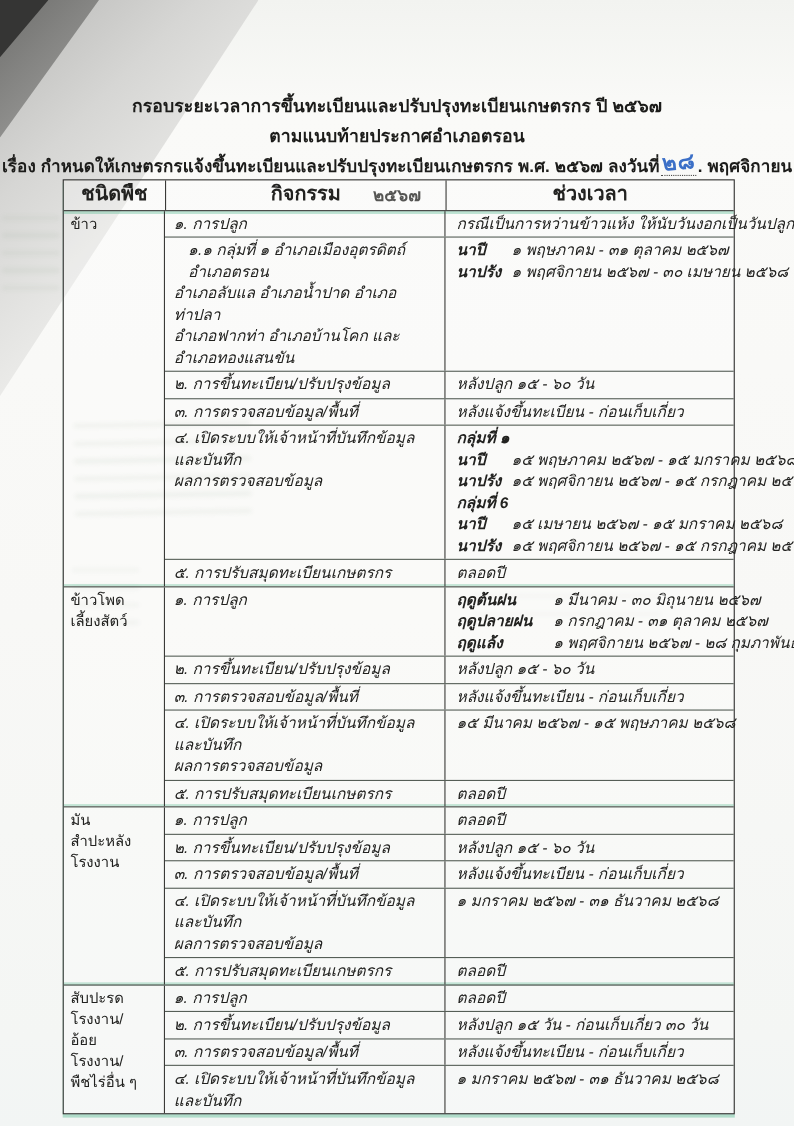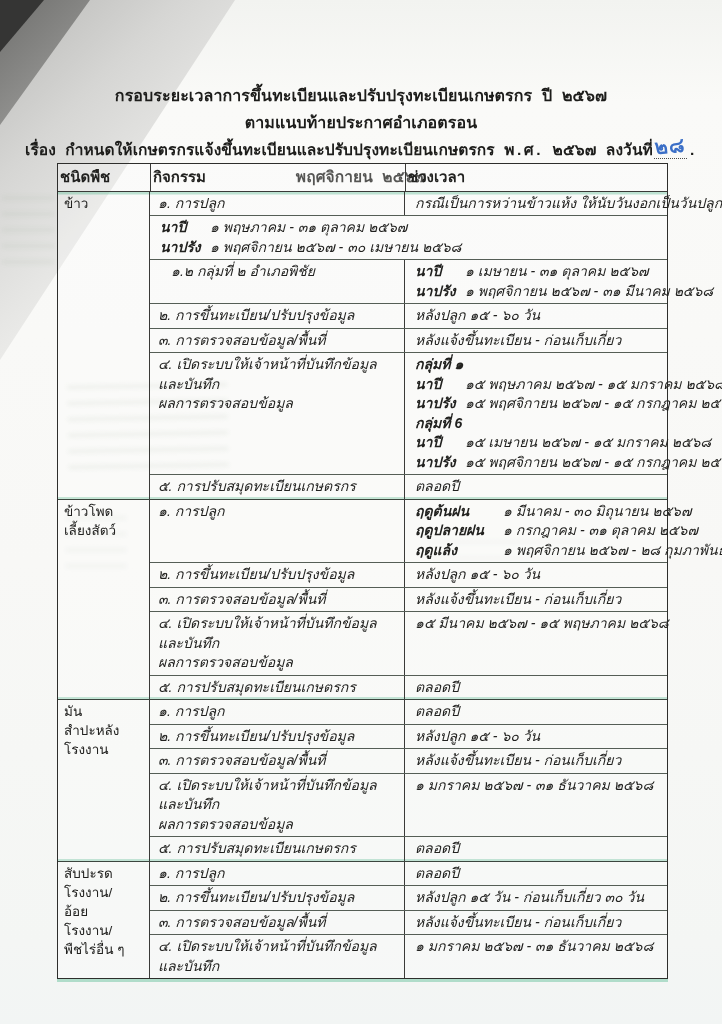--- a/index.html
+++ b/index.html
@@ -29,36 +29,36 @@
   }
   
   .ghost{position:absolute;filter:blur(2px);pointer-events:none;
     background:repeating-linear-gradient(180deg,rgba(125,150,122,.28) 0 4px,rgba(0,0,0,0) 4px 16px);}
   .ghost.g1{left:68px;top:384px;width:160px;height:92px;opacity:.45;transform:rotate(-1deg);}
   .ghost.g2{left:2px;top:196px;width:52px;height:74px;opacity:.35;}
   .ghost.g3{left:430px;top:540px;width:170px;height:30px;opacity:.2;}
   .ghost.g4{left:66px;top:516px;width:60px;height:60px;opacity:.3;}
 
   .titles{position:absolute;left:0;top:84px;width:722px;text-align:center;
-    font-size:16px;font-weight:600;line-height:27px;color:#1c1c1a;letter-spacing:.1px;font-family:Liberation Mono, monospace;}
+    font-size:16px;font-weight:600;line-height:27px;color:#1c1c1a;letter-spacing:.1px;}
   .titles .t3{font-size:15.5px;}
   .dotline{display:inline-block;border-bottom:1.6px dotted #4a4a48;padding:0 1px;margin:0 1px;line-height:14px;}
   .hand{
     display:inline-block;color:var(--ink-blue,#3b6fc7);font-weight:bold;font-size:20px;
     transform:rotate(-5deg) translateY(-2px);letter-spacing:1px;line-height:10px;
   }
 
   .tbl{
     position:absolute;left:57px;top:163px;width:611px;box-sizing:border-box;
     border:1.7px solid #2e2e2c;background:rgba(255,255,255,.25);
     box-shadow:0 3px 0 rgba(95,190,150,.45);
     font-size:14px;line-height:19.5px;
   }
-  .thead{display:grid;grid-template-columns:92px 255px 1fr;font-weight:bold;text-align:left;
-    border-bottom:1.2px solid #3a3a38;box-shadow:0 2.5px 0 rgba(95,190,150,.4);font-size:15px;}
+  .thead{display:grid;grid-template-columns:92px 255px 1fr;font-weight:bold;text-align:center;
+    border-bottom:1.2px solid #3a3a38;box-shadow:0 2.5px 0 rgba(95,190,150,.4);font-size:18px;}
   .thead>div{padding:3px 2px 4px;}
   .thead>div+div{border-left:1.2px solid #3a3a38;}
 
   .section{display:grid;grid-template-columns:92px 1fr;}
   .section+.section{border-top:1.3px solid #3c463f;box-shadow:0 -2px 0 rgba(95,190,150,.35);}
   .cell{box-sizing:border-box;}
   .crop{border-right:1.2px solid #3a3a38;padding:2px 17px 2px 6px;font-size:13.5px;line-height:19px;}
   .rows{display:flex;flex-direction:column;min-width:0;font-style:italic;}
   .row{display:grid;grid-template-columns:255px 1fr;}
   .row+.row{border-top:1px solid #555e56;}
@@ -102,32 +102,28 @@
           <div class="rows">
             <div class="row">
               <div class="cell act">
                 <div>๑. การปลูก</div>
               </div>
               <div class="cell per">
                 <div>กรณีเป็นการหว่านข้าวแห้ง ให้นับวันงอกเป็นวันปลูก</div>
               </div>
             </div>
             <div class="row">
+              <div class="cell act">
+                <div class="ind">๑.๑ กลุ่มที่ ๑ อำเภอเมืองอุตรดิตถ์ อำเภอตรอน</div>
+                <div>อำเภอลับแล อำเภอน้ำปาด อำเภอท่าปลา</div>
+                <div>อำเภอฟากท่า อำเภอบ้านโคก และอำเภอทองแสนขัน</div>
+              </div>
               <div class="cell per">
                 <div><span class="lead">นาปี</span> ๑ พฤษภาคม - ๓๑ ตุลาคม ๒๕๖๗</div>
                 <div><span class="lead">นาปรัง</span> ๑ พฤศจิกายน ๒๕๖๗ - ๓๐ เมษายน ๒๕๖๘</div>
-              </div>
-            </div>
-            <div class="row">
-              <div class="cell act">
-                <div class="ind">๑.๒ กลุ่มที่ ๒ อำเภอพิชัย</div>
-              </div>
-              <div class="cell per">
-                <div><span class="lead">นาปี</span> ๑ เมษายน - ๓๑ ตุลาคม ๒๕๖๗</div>
-                <div><span class="lead">นาปรัง</span> ๑ พฤศจิกายน ๒๕๖๗ - ๓๑ มีนาคม ๒๕๖๘</div>
               </div>
             </div>
             <div class="row">
               <div class="cell act">
                 <div>๒. การขึ้นทะเบียน/ปรับปรุงข้อมูล</div>
               </div>
               <div class="cell per">
                 <div>หลังปลูก ๑๕ - ๖๐ วัน</div>
               </div>
             </div>

